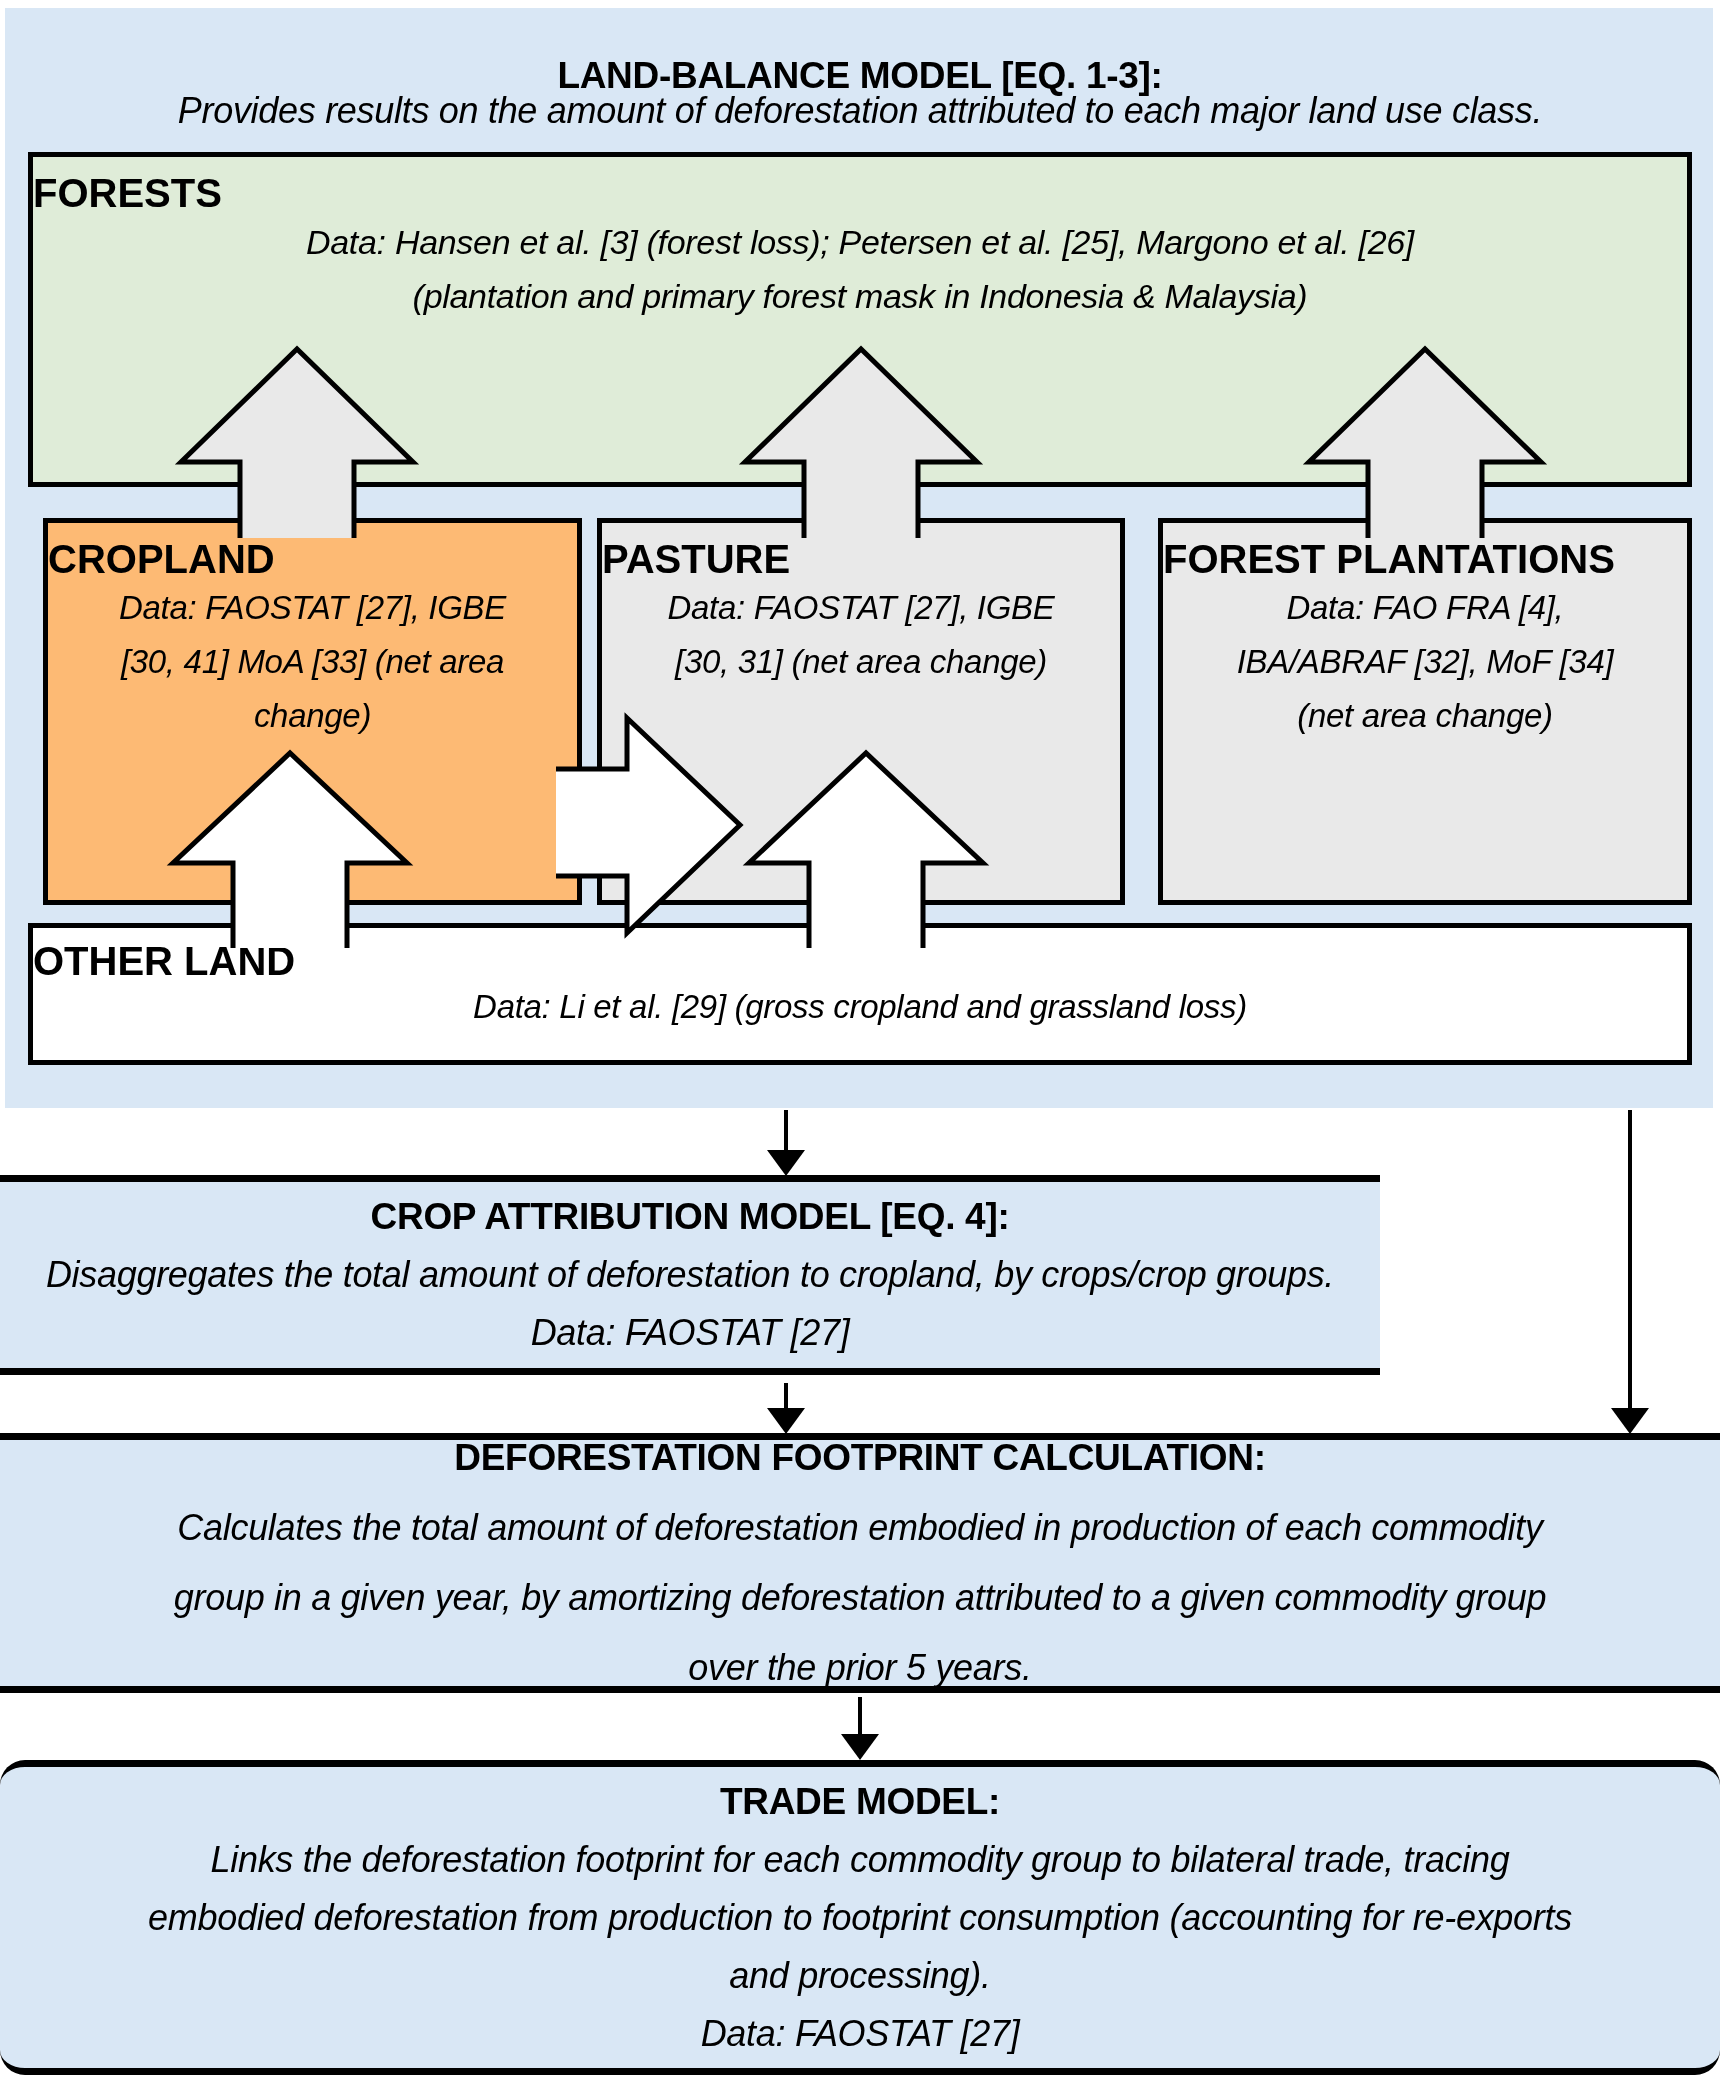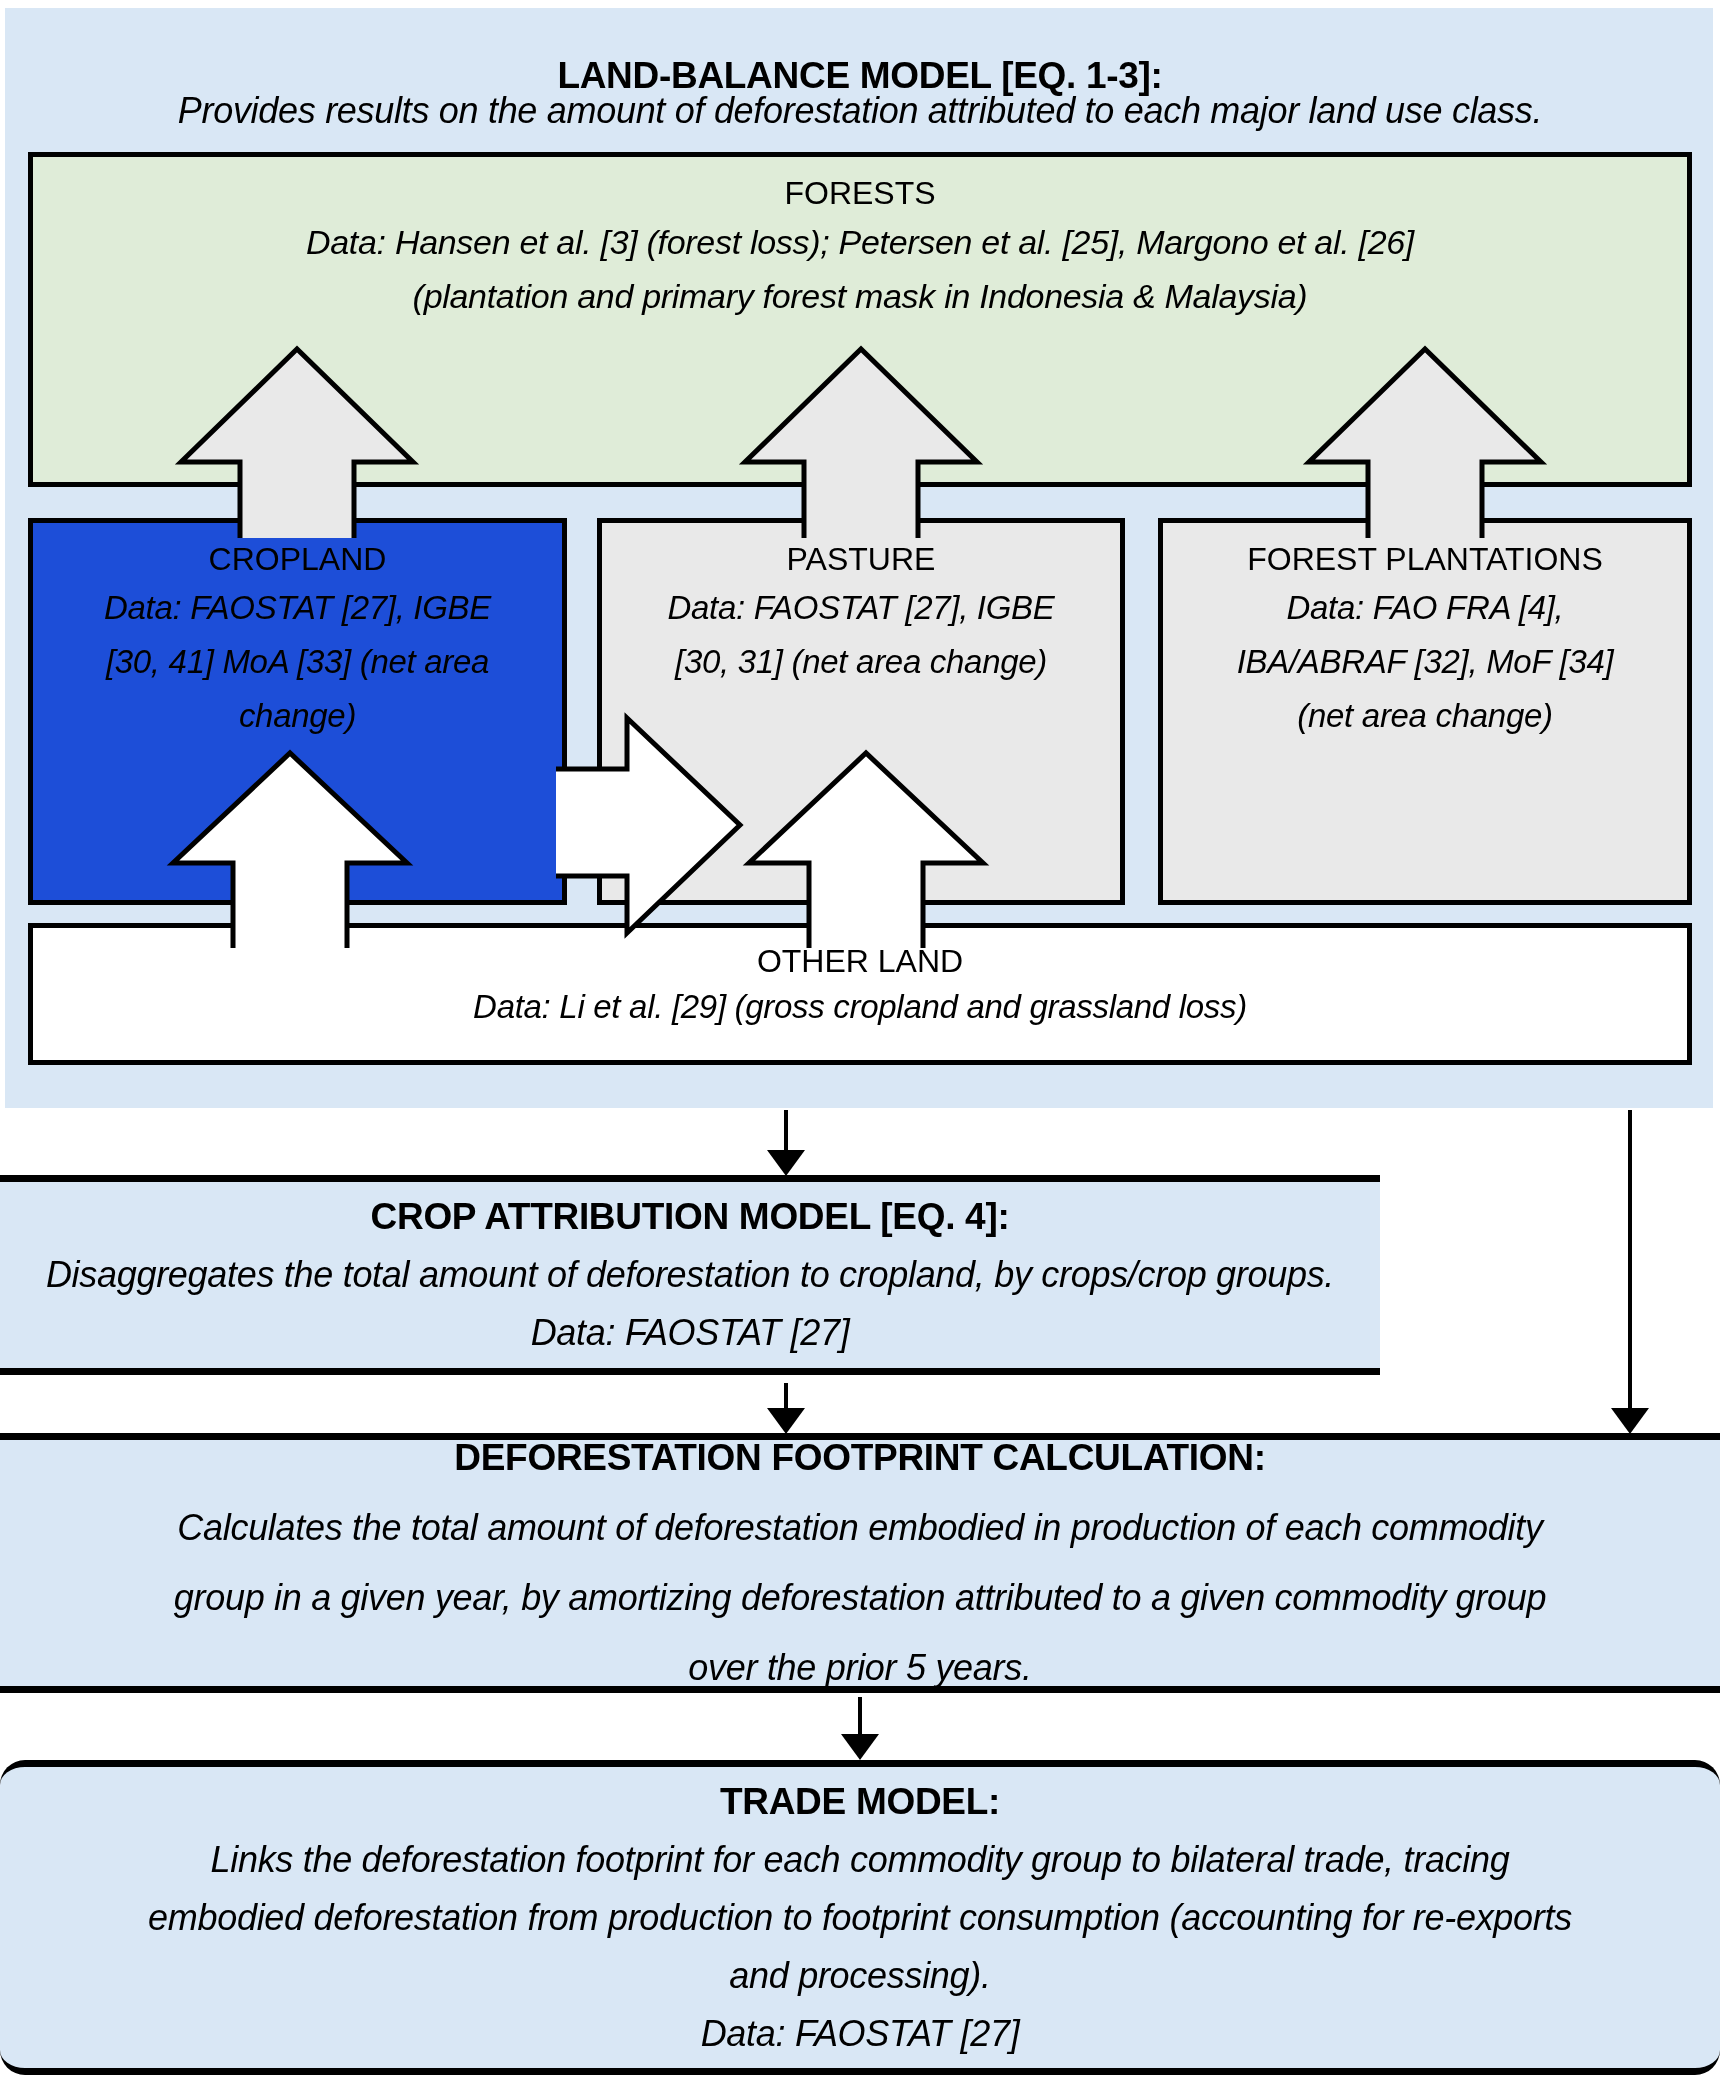--- a/index.html
+++ b/index.html
@@ -10,26 +10,26 @@
   .abs{position:absolute;}
   
   #lb-container{left:5px;top:8px;width:1708px;height:1100px;background:#d9e7f5;}
   .center-text{text-align:center;}
   #lb-title{left:0;top:30px;width:1720px;font-size:37px;font-weight:bold;letter-spacing:-0.3px;margin-top:25px;}
   #lb-subtitle{left:0;top:90px;width:1720px;font-size:36px;font-style:italic;letter-spacing:-0.3px;}
 
   
   .inner-box{position:absolute;border:5px solid #000;box-sizing:border-box;}
   #forests-box{left:28px;top:152px;width:1664px;height:335px;background:#dfecd8;}
-  #cropland-box{left:28px;top:518px;width:539px;height:387px;background:#1d4ed8;}
+  #cropland-box{left:43px;top:518px;width:539px;height:387px;background:#fdba74;}
   #pasture-box{left:597px;top:518px;width:528px;height:387px;background:#e9e9e9;}
   #plantations-box{left:1158px;top:518px;width:534px;height:387px;background:#e9e9e9;}
   #otherland-box{left:28px;top:923px;width:1664px;height:142px;background:#ffffff;}
 
-  .box-title{font-weight:normal;font-size:32px;line-height:44px;text-align:center;padding-top:14px;}
+  .box-title{font-weight:bold;font-size:40px;line-height:44px;padding-top:14px;}
   .box-data{text-align:center;}
   .box-data div{font-style:italic;font-size:33px;line-height:54px;letter-spacing:-0.3px;}
   #forests-box .box-data div{font-size:34px;}
   #otherland-box .box-title{padding-top:12px;line-height:42px;}
   #otherland-box .box-data div{line-height:50px;}
 
   
   .panel{position:absolute;background:#d9e7f5;border-top:7px solid #000;border-bottom:7px solid #000;
          box-sizing:border-box;display:flex;flex-direction:column;justify-content:center;}
   #crop-attr-panel{left:0;top:1175px;width:1380px;height:200px;}

